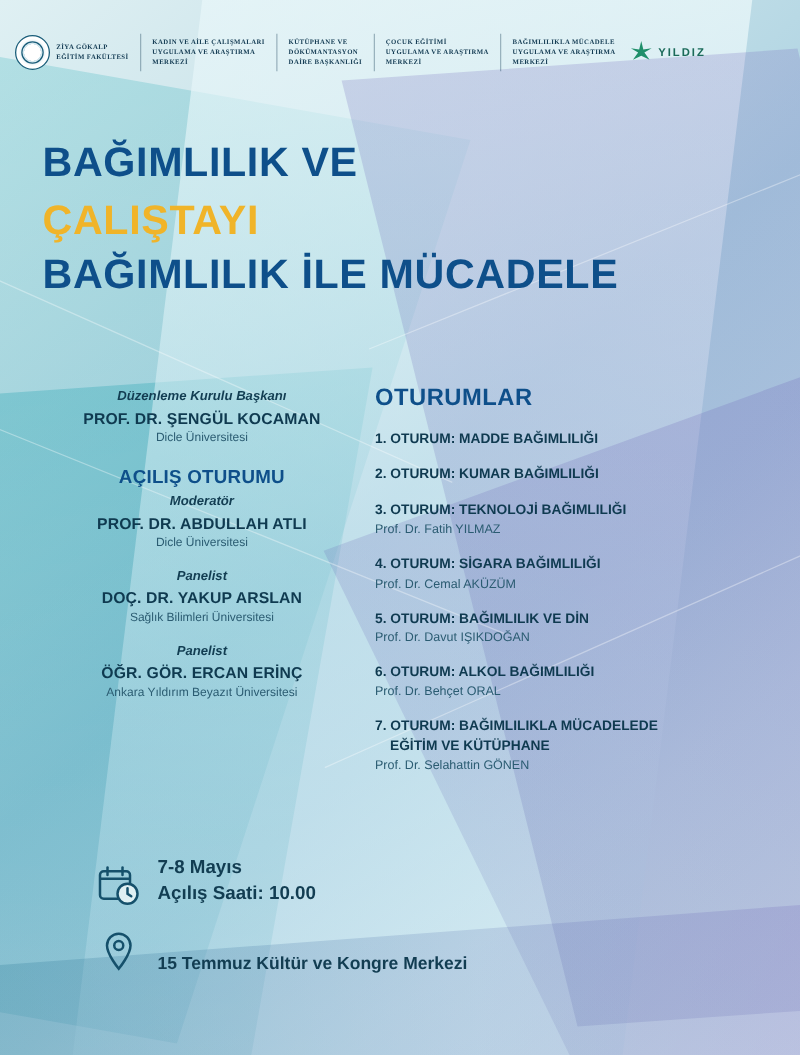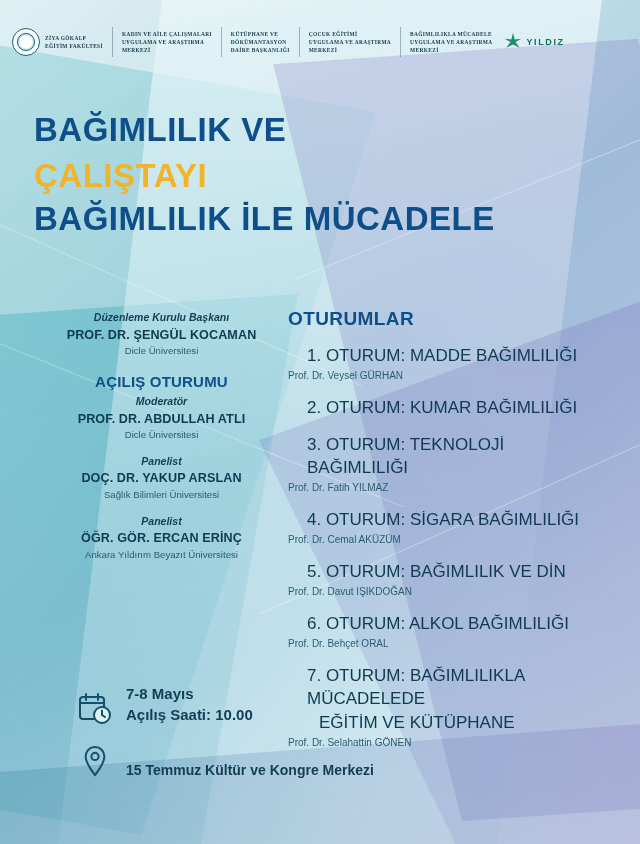--- a/index.html
+++ b/index.html
@@ -119,21 +119,21 @@
   .t-line.l2 { color: #0e4f8a; }
   .t-line.l3 { color: #f0b429; margin-top: 2px; }
 
   
   .col-left {
     position: absolute; left: 34px; top: 310px; width: 255px;
     color: #14384a;
     text-align: center;
   }
   .col-right {
-    position: absolute; left: 288px; top: 308px; width: 300px;
+    position: absolute; left: 300px; top: 308px; width: 300px;
     color: #14384a;
   }
 
   .role {
     font-size: 10.5px; font-style: italic; font-weight: 700;
     color: #123d52; line-height: 1.5;
   }
   .person {
     font-size: 12.6px; font-weight: 800; color: #0f3a50;
     letter-spacing: .1px; line-height: 1.45;
@@ -145,21 +145,21 @@
     font-size: 15px; font-weight: 800; color: #0e4f8a;
     margin: 14px 0 4px 0; letter-spacing: .2px;
   }
 
   .oturumlar-title {
     font-size: 19px; font-weight: 800; color: #0e4f8a;
     letter-spacing: .4px; margin-bottom: 14px;
   }
   .session { margin-bottom: 13px; }
   .session-title {
-    font-size: 17px; font-weight: 400; color: #0f3a50; line-height: 1.4; margin-left: 19px;
+    font-size: 11px; font-weight: 700; color: #0f3a50; line-height: 1.4;
   }
   .session-title .cont { display: block; padding-left: 12px; }
   .session-speaker {
     font-size: 10px; color: #2b5c72; line-height: 1.5;
   }
 
   
   .footer {
     position: absolute; left: 78px; bottom: 48px; width: 480px;
   }
@@ -260,21 +260,20 @@
       <div class="person">ÖĞR. GÖR. ERCAN ERİNÇ</div>
       <div class="org">Ankara Yıldırım Beyazıt Üniversitesi</div>
     </div>
   </div>
 
   <div class="col-right">
     <div class="oturumlar-title">OTURUMLAR</div>
 
     <div class="session">
       <div class="session-title">1. OTURUM: MADDE BAĞIMLILIĞI</div>
-      <div class="session-speaker">Prof. Dr. Veysel GÜRHAN</div>
     </div>
 
     <div class="session">
       <div class="session-title">2. OTURUM: KUMAR BAĞIMLILIĞI</div>
     </div>
 
     <div class="session">
       <div class="session-title">3. OTURUM: TEKNOLOJİ BAĞIMLILIĞI</div>
       <div class="session-speaker">Prof. Dr. Fatih YILMAZ</div>
     </div>

